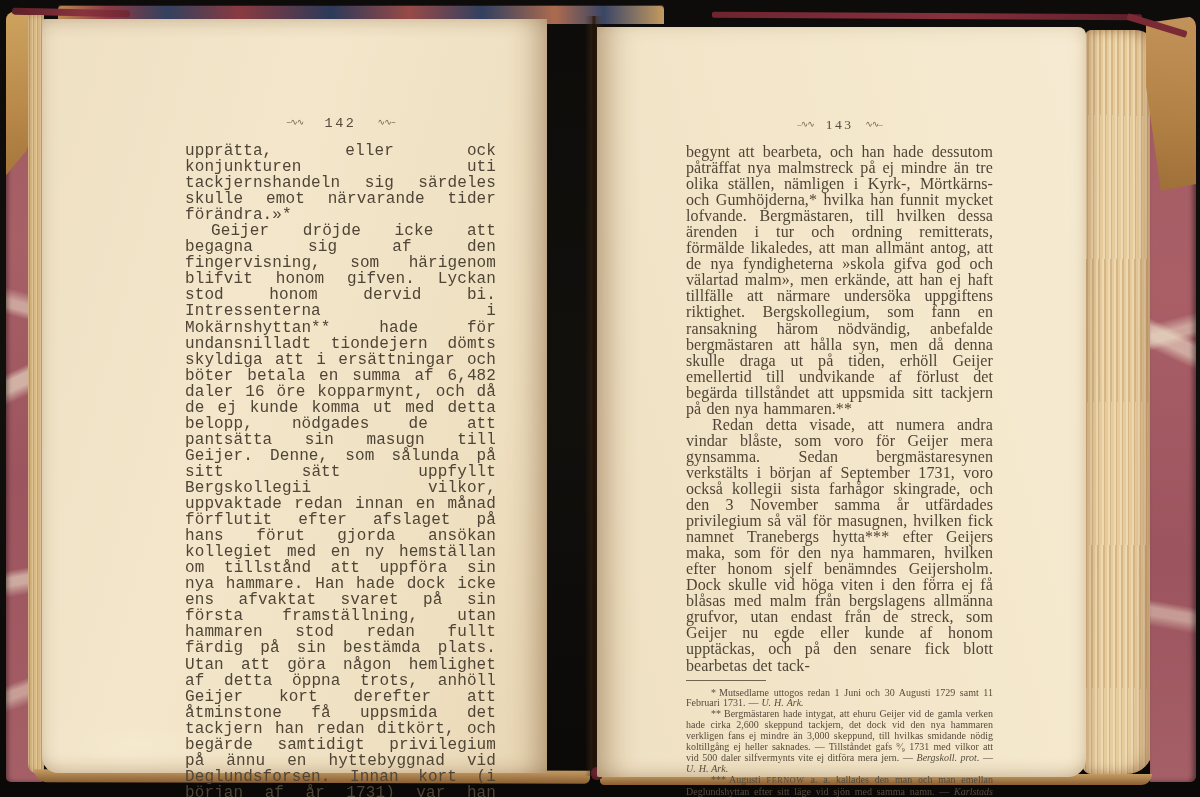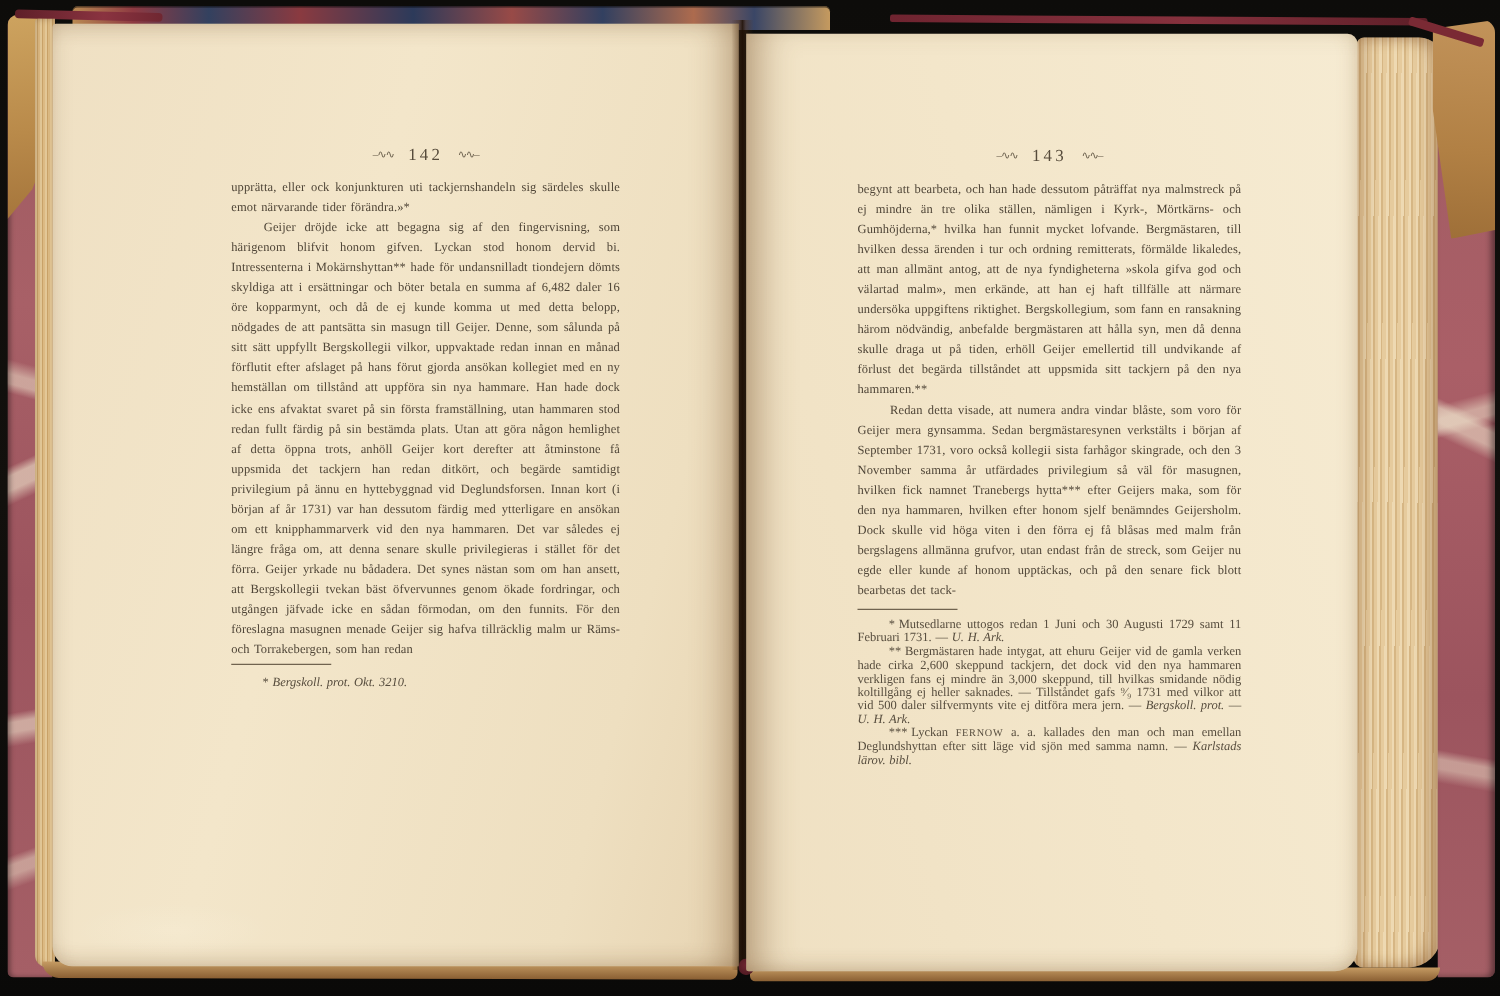--- a/index.html
+++ b/index.html
@@ -49,26 +49,27 @@
   
   .stack-left{
     position:absolute; left:28px; top:15px; width:16px; height:759px;
     background:repeating-linear-gradient(90deg,#e3c897 0 1.5px,#c9a369 1.5px 2.5px,#dcba83 2.5px 4px);
     border-radius:3px 0 0 10px;
     box-shadow:inset 0 0 6px rgba(90,50,20,.35);
   }
 
   
   .page-left{
-    position:absolute; left:42px; top:19px; width:549px; height:754px;
+    position:absolute; left:42px; top:19px; width:505px; height:754px;
     background:linear-gradient(105deg,#efe0c3 0%,#f3e6ca 40%,#eedfc0 80%,#e7d4b2 100%);
     border-radius:3px 0 0 16px;
     box-shadow:inset -24px 0 28px -14px rgba(110,70,30,.42),
                inset 8px 10px 20px -12px rgba(110,70,30,.30),
                inset 0 -12px 18px -12px rgba(110,70,30,.28);
+    font-family:Liberation Mono, monospace;
   }
   .page-right{
     position:absolute; left:597px; top:27px; width:489px; height:750px;
     background:linear-gradient(255deg,#f6ebd2 0%,#f3e6ca 50%,#efe0c2 100%);
     border-radius:0 8px 18px 2px;
     box-shadow:inset 26px 0 30px -16px rgba(110,70,30,.45),
                inset -10px 0 16px -10px rgba(140,100,50,.30),
                inset 0 -12px 18px -12px rgba(110,70,30,.26);
   }
   .gutter{
@@ -142,21 +143,21 @@
     text-align:center; font-size:13.5px; line-height:16px;
     letter-spacing:2.5px; color:#564b3b; margin-bottom:10px;
     white-space:nowrap;
   }
   .pagehead .orn{
     font-size:9px; letter-spacing:-1px; color:#6e6350;
     position:relative; top:-2px;
   }
 
   .body p{
-    font-size:10px; line-height:16.05px; text-align:justify;
+    font-size:16px; line-height:16.05px; text-align:justify;
     word-spacing:1px; letter-spacing:.1px;
   }
   .body p.ind{ text-indent:26px; }
 
   .fnrule{ width:80px; border-top:1px solid #70634f; }
   .fnrule-left{ margin:3px 0 10px 0; }
   .fnrule-right{ margin:6px 0 7px 0; }
 
   .fns p{
     font-size:10px; line-height:10.9px; text-align:justify;
@@ -209,18 +210,18 @@
     <div class="textcol textcol-right">
       <div class="pagehead"><span class="orn">–∿∿</span>&nbsp;&nbsp;<span>143</span>&nbsp;&nbsp;<span class="orn">∿∿–</span></div>
       <div class="body">
         <p>begynt att bearbeta, och han hade dessutom påträffat nya malmstreck på ej mindre än tre olika ställen, nämligen i Kyrk-, Mörtkärns- och Gumhöjderna,* hvilka han funnit mycket lofvande. Bergmästaren, till hvilken dessa ärenden i tur och ordning remitterats, förmälde likaledes, att man allmänt antog, att de nya fyndigheterna »skola gifva god och välartad malm», men erkände, att han ej haft tillfälle att närmare undersöka uppgiftens riktighet. Bergskollegium, som fann en ransakning härom nödvändig, anbefalde bergmästaren att hålla syn, men då denna skulle draga ut på tiden, erhöll Geijer emellertid till undvikande af förlust det begärda tillståndet att uppsmida sitt tackjern på den nya hammaren.**</p>
         <p class="ind">Redan detta visade, att numera andra vindar blåste, som voro för Geijer mera gynsamma. Sedan bergmästaresynen verkstälts i början af September 1731, voro också kollegii sista farhågor skingrade, och den 3 November samma år utfärdades privilegium så väl för masugnen, hvilken fick namnet Tranebergs hytta*** efter Geijers maka, som för den nya hammaren, hvilken efter honom sjelf benämndes Geijersholm. Dock skulle vid höga viten i den förra ej få blåsas med malm från bergslagens allmänna grufvor, utan endast från de streck, som Geijer nu egde eller kunde af honom upptäckas, och på den senare fick blott bearbetas det tack-</p>
       </div>
       <div class="fnrule fnrule-right"></div>
       <div class="fns">
         <p><span class="mk">*</span><span>Mutsedlarne uttogos redan 1 Juni och 30 Augusti 1729 samt 11 Februari 1731. — </span><span class="it">U. H. Ark.</span></p>
         <p><span class="mk">**</span><span>Bergmästaren hade intygat, att ehuru Geijer vid de gamla verken hade cirka 2,600 skeppund tackjern, det dock vid den nya hammaren verkligen fans ej mindre än 3,000 skeppund, till hvilkas smidande nödig koltillgång ej heller saknades. — Tillståndet gafs ⁹⁄₉ 1731 med vilkor att vid 500 daler silfvermynts vite ej ditföra mera jern. — </span><span class="it">Bergskoll. prot.</span><span> — </span><span class="it">U. H. Ark.</span></p>
-        <p><span class="mk">***</span><span>Lyckan </span><span class="sc">Fernow</span><span> a. a. kallades den man och man emellan Deglundshyttan efter sitt läge vid sjön med samma namn. — </span><span class="it">Karlstads lärov. bibl.</span></p>
+        <p><span class="mk">***</span><span>Augusti </span><span class="sc">Fernow</span><span> a. a. kallades den man och man emellan Deglundshyttan efter sitt läge vid sjön med samma namn. — </span><span class="it">Karlstads lärov. bibl.</span></p>
       </div>
     </div>
   </div>
 
 </div>
 
 </body></html>

